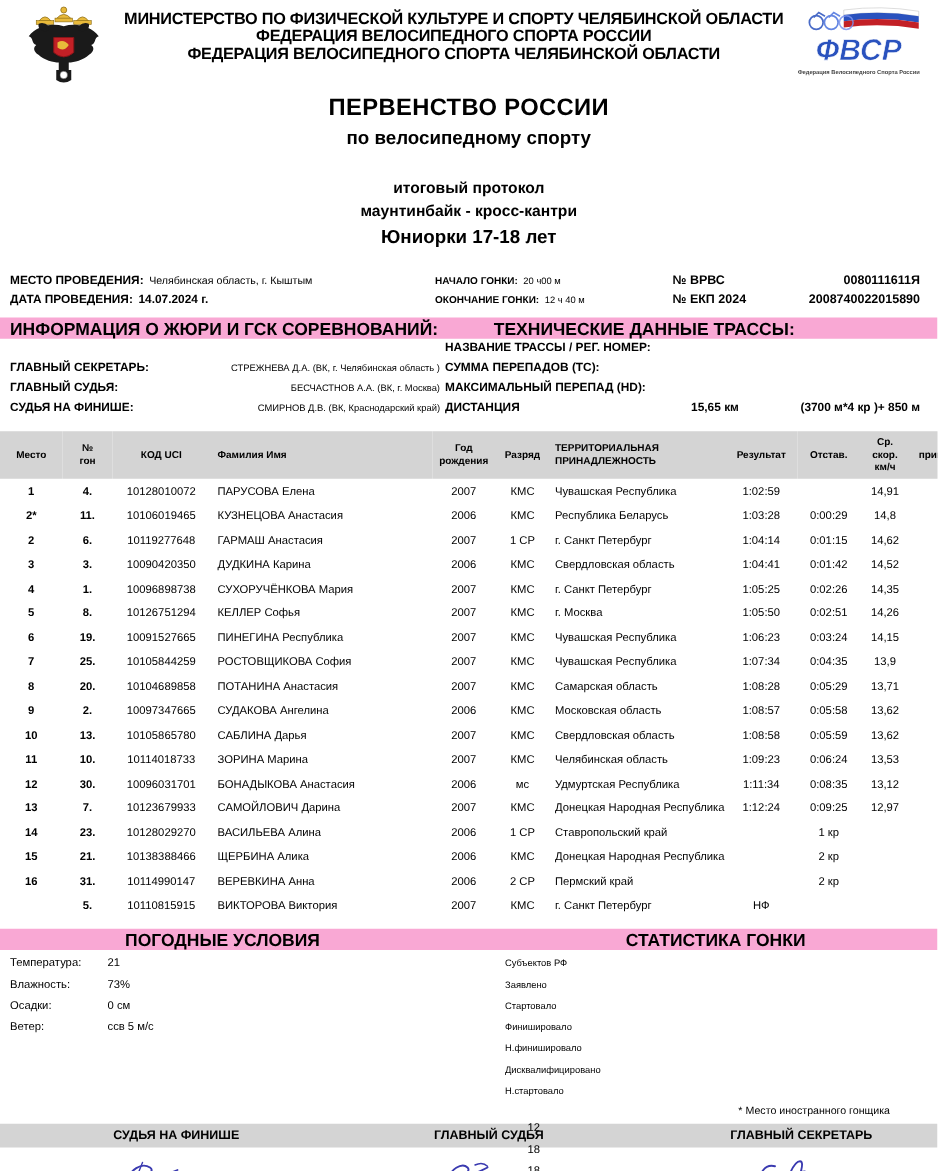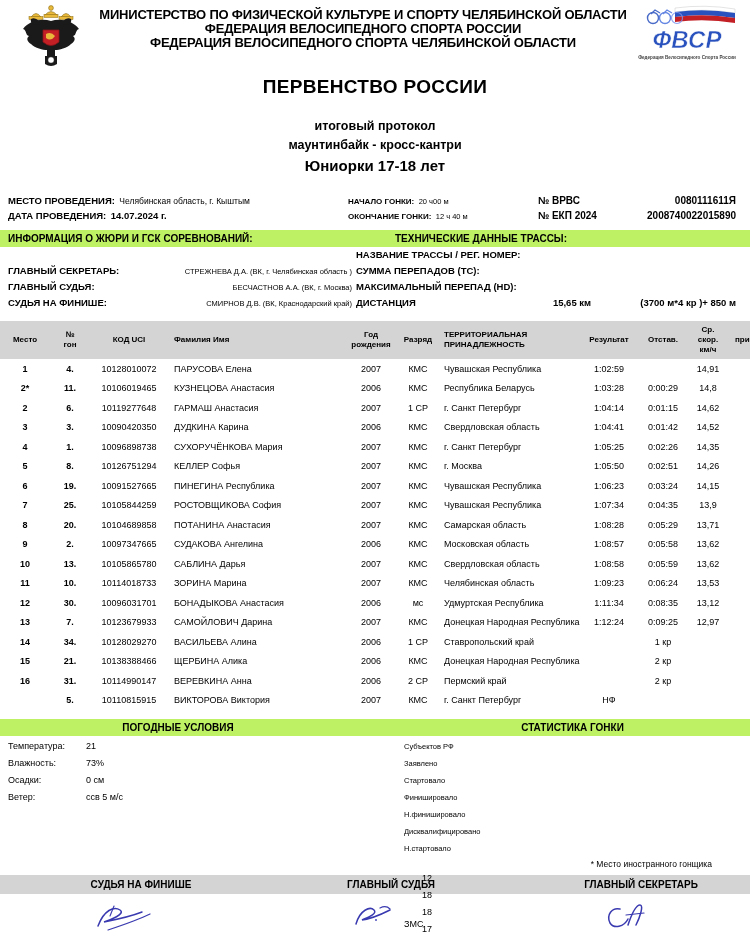--- a/index.html
+++ b/index.html
@@ -52,26 +52,26 @@
 
   .lbl-b { font-size: 9.5px; font-weight: bold; }
   .lbl-n { font-size: 8.5px; font-weight: normal; }
   .lbl-mid-b { font-size: 8px; font-weight: bold; }
   .lbl-mid-n { font-size: 7.5px; }
   .num-b { font-size: 10px; font-weight: bold; }
   .val-b { font-size: 10px; font-weight: bold; }
 
   
   .band {
-    background: #bef264;
+    background: #f9a8d4;
     height: 17px;
     display: flex;
     align-items: center;
     margin-top: 9px;
-    font-size: 10px;
+    font-size: 14px;
     font-weight: bold;
   }
   .band .bseg1 { width: 356px; flex: 0 0 356px; padding-left: 8px; }
   .band .bseg2 { flex: 1 1 auto; margin-left: 39px; }
 
   
   .jury-wrap { padding: 0 8px; }
   .jrow { display: flex; align-items: baseline; line-height: 16px; height: 16px; }
   .j-label { width: 150px; flex: 0 0 150px; font-size: 9.5px; font-weight: bold; }
   .j-person { width: 198px; flex: 0 0 198px; text-align: right; font-size: 7.5px; padding-right: 4px; }
@@ -198,20 +198,21 @@
       </g>
 
       <text x="52" y="44" font-family="Liberation Sans, sans-serif" font-size="24" font-weight="bold" font-style="italic" fill="#2a52be" text-anchor="middle" stroke="#ffffff" stroke-width="0.5">ФВСР</text>
       <text x="52" y="55" font-family="Liberation Sans, sans-serif" font-size="4.6" font-weight="bold" fill="#444" text-anchor="middle">Федерация Велосипедного Спорта России</text>
     </svg>
   </div>
 </div>
 
 <div class="title-block">
   <div class="title-main">ПЕРВЕНСТВО РОССИИ</div>
+  <div class="title-sub">по велосипедному спорту</div>
 </div>
 
 <div class="subtitle-block">
   <div class="st1">итоговый протокол</div>
   <div class="st2">маунтинбайк - кросс-кантри</div>
   <div class="st3">Юниорки 17-18 лет</div>
 </div>
 
 <div class="info-rows">
   <div class="irow">
@@ -487,21 +488,21 @@
         <td class="co-year">2007</td>
         <td class="co-rank">КМС</td>
         <td class="co-terr terr-small">Донецкая Народная Республика</td>
         <td class="co-res">1:12:24</td>
         <td class="co-gap">0:09:25</td>
         <td class="co-spd">12,97</td>
         <td class="co-note"></td>
       </tr>
       <tr>
         <td class="co-place">14</td>
-        <td class="co-num">34.</td>
+        <td class="co-num">23.</td>
         <td class="co-uci">10128029270</td>
         <td class="co-name">ВАСИЛЬЕВА Алина</td>
         <td class="co-year">2006</td>
         <td class="co-rank">1 СР</td>
         <td class="co-terr">Ставропольский край</td>
         <td class="co-res"></td>
         <td class="co-gap">1 кр</td>
         <td class="co-spd"></td>
         <td class="co-note"></td>
       </tr>

